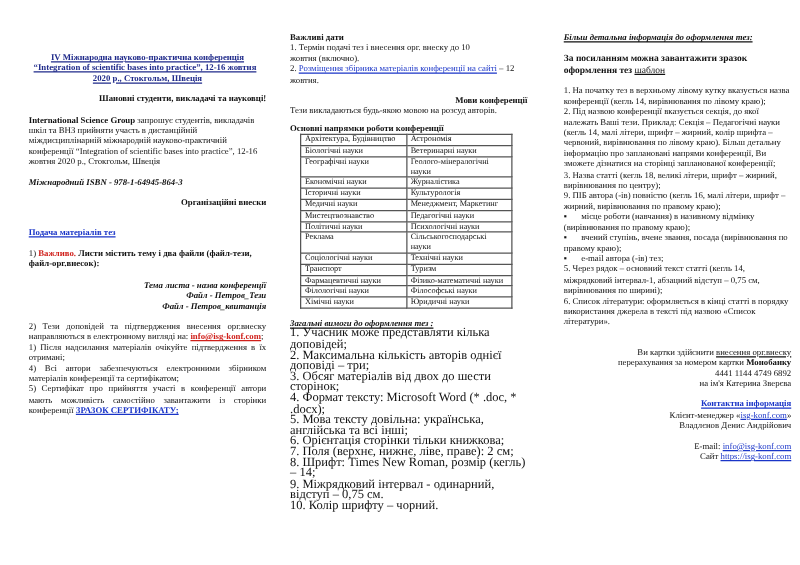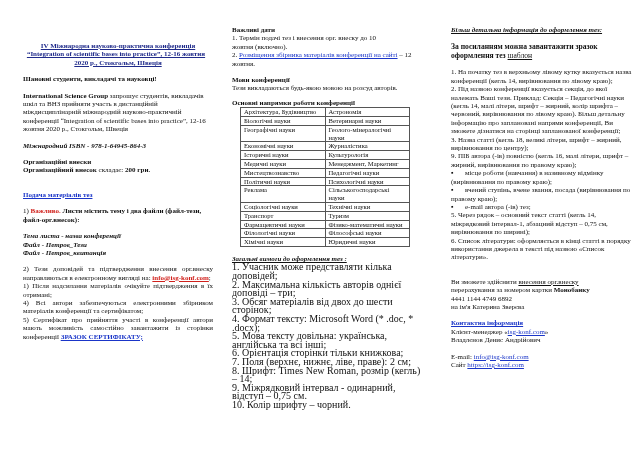--- a/index.html
+++ b/index.html
@@ -5,21 +5,21 @@
     html, body { margin: 0; padding: 0; background: #ffffff; }
     body {
       width: 640px; height: 452px; overflow: hidden; position: relative;
       font-family: "Liberation Serif", serif; color: #111; font-size: 7px; line-height: 8.4px;
     }
     .col { position: absolute; top: 0; }
     #col1 { left: 23px; width: 190px; margin-top: 28px; }
     #col2 { left: 232px; width: 190px; }
     #col3 { left: 437px; width: 182px; margin-left: 14px; }
     p { margin: 0; }
-    .center { text-align: left; }
+    .center { text-align: right; }
     .justify { text-align: justify; }
     .bold { font-weight: bold; }
     .ital { font-style: italic; }
     .u { text-decoration: underline; }
     .title-link { color: #1f2a8a; font-weight: bold; text-decoration: underline; text-align: center; }
     .blue-link { color: #1a35c8; text-decoration: underline; }
     .red { color: #d0201b; font-weight: bold; }
     .red-link { color: #d0201b; font-weight: bold; text-decoration: underline; }
     .sp6 { height: 6px; }
     .sp8 { height: 8px; }
@@ -39,21 +39,20 @@
   <div class="sp8"></div>
   <p class="center bold">Шановні студенти, викладачі та науковці!</p>
   <div class="sp8"></div>
   <p>
     <span class="bold">International Science Group</span><span> запрошує студентів, викладачів шкіл та ВНЗ  прийняти участь в дистанційній міждисциплінарній міжнародній науково-практичній конференції “Integration of scientific bases into practice”, 12-16 жовтня 2020 р., Стокгольм, Швеція</span>
   </p>
   <div class="sp8"></div>
   <p class="bold ital">Міжнародний ISBN - 978-1-64945-864-3</p>
   <div class="sp8"></div>
   <p class="center bold">Організаційні внески</p>
-  <p><span class="bold">Організаційний внесок </span><span>складає: </span><span class="bold">200 грн.</span></p>
   <div class="sp8"></div>
   <div class="sp8"></div>
   <p class="blue-link bold">Подача матеріалів тез</p>
   <div class="sp8"></div>
   <p><span>1)  </span><span class="red">Важливо.</span><span class="bold"> Листи містить тему і два файли (файл-тези, файл-орг.внесок):</span></p>
   <div class="sp8"></div>
   <p class="center bold ital">Тема листа - назва конференції</p>
   <p class="center bold ital">Файл - Петров_Тези</p>
   <p class="center bold ital">Файл - Петров_квитанція</p>
   <div class="sp8"></div>
@@ -165,21 +164,21 @@
       <div><span class="bul" style="display: inline-block; width: 14px;">▪</span><span>місце роботи (навчання) в називному відмінку (вирівнювання по правому краю);</span></div>
       <div><span class="bul" style="display: inline-block; width: 14px;">▪</span><span>вчений ступінь, вчене звання, посада (вирівнювання по правому краю);</span></div>
       <div><span class="bul" style="display: inline-block; width: 14px;">▪</span><span>e-mail автора (-ів) тез;</span></div>
     </div>
   <div id="fmt2">
       <p>5.    Через рядок – основний текст статті (кегль 14, міжрядковий інтервал-1, абзацний відступ – 0,75 см, вирівнювання по ширині);</p>
       <p>6.    Список літератури: оформляється в кінці статті в порядку використання джерела в тексті під назвою «Список літератури».</p>
     </div>
   <div class="sp8"></div>
   <div class="sp8"></div>
-  <p class="center"><span>Ви зможете здійснити </span><span class="u">внесення орг.внеску</span></p>
+  <p class="center"><span>Ви картки здійснити </span><span class="u">внесення орг.внеску</span></p>
   <p class="center"><span>перерахування за номером картки  </span><span class="bold">Монобанку</span></p>
   <p class="center">4441 1144 4749 6892</p>
   <p class="center">на ім'я Катерина Зверєва</p>
   <div class="sp8"></div>
   <p class="center blue-link bold">Контактна інформація</p>
   <p class="center"><span>Клієнт-менеджер «</span><span class="blue-link">isg-konf.com</span><span>»</span></p>
   <p class="center">Владлєнов Денис Андрійович</p>
   <div class="sp8"></div>
   <p class="center"><span>E-mail: </span><span class="blue-link">info@isg-konf.com</span></p>
   <p class="center"><span>Сайт </span><span class="blue-link">https://isg-konf.com</span></p>

